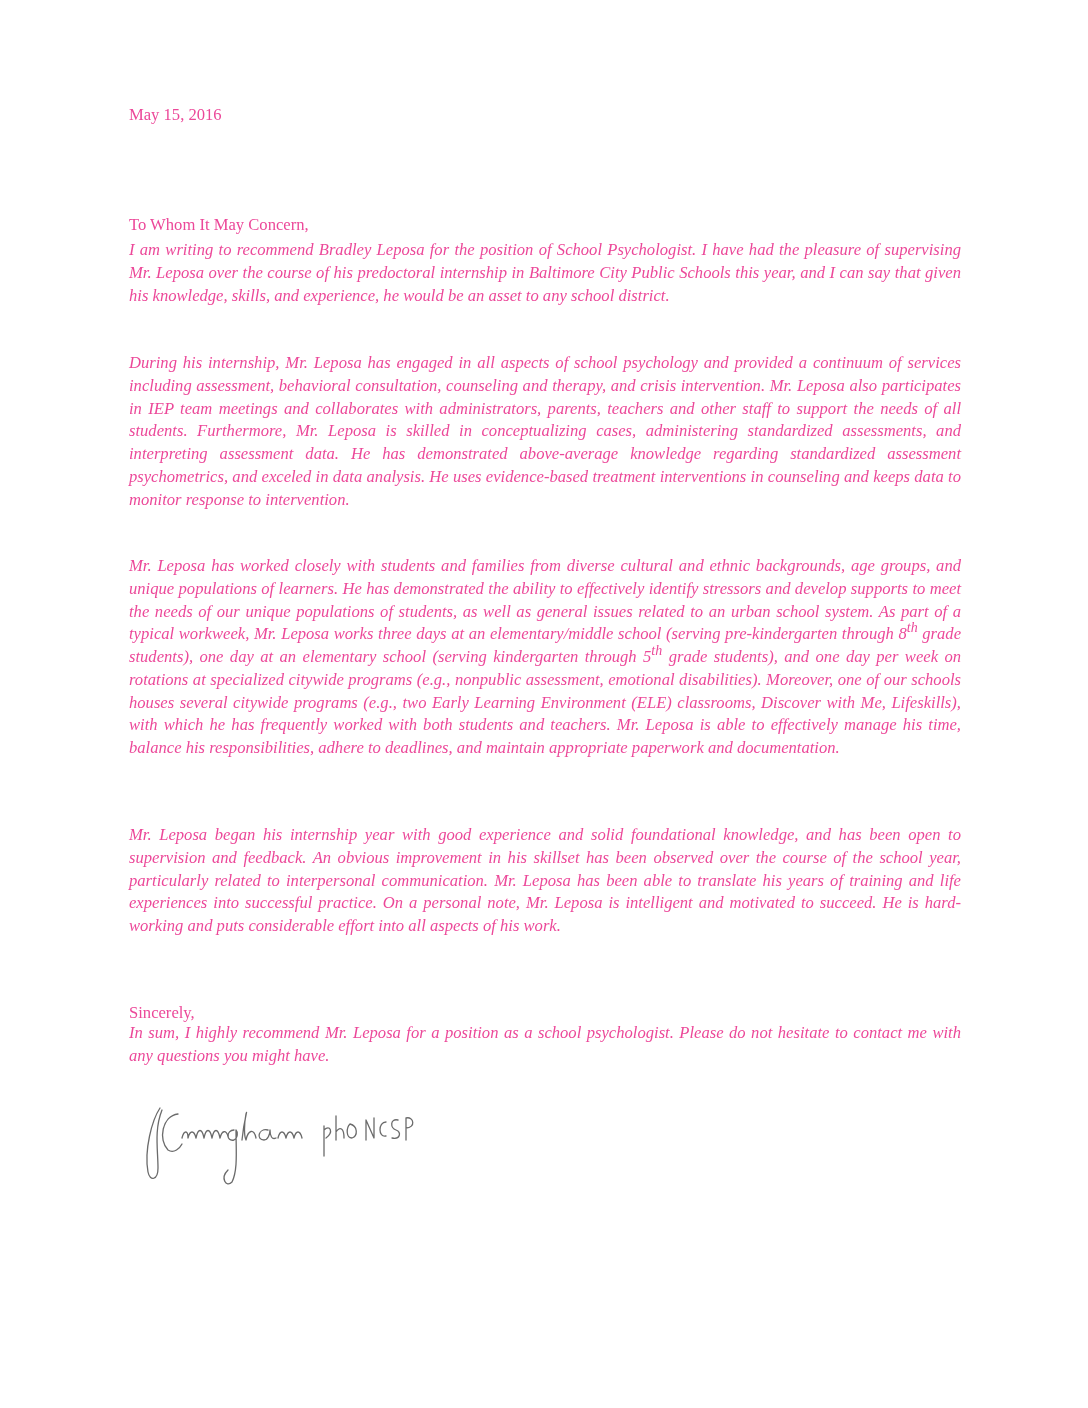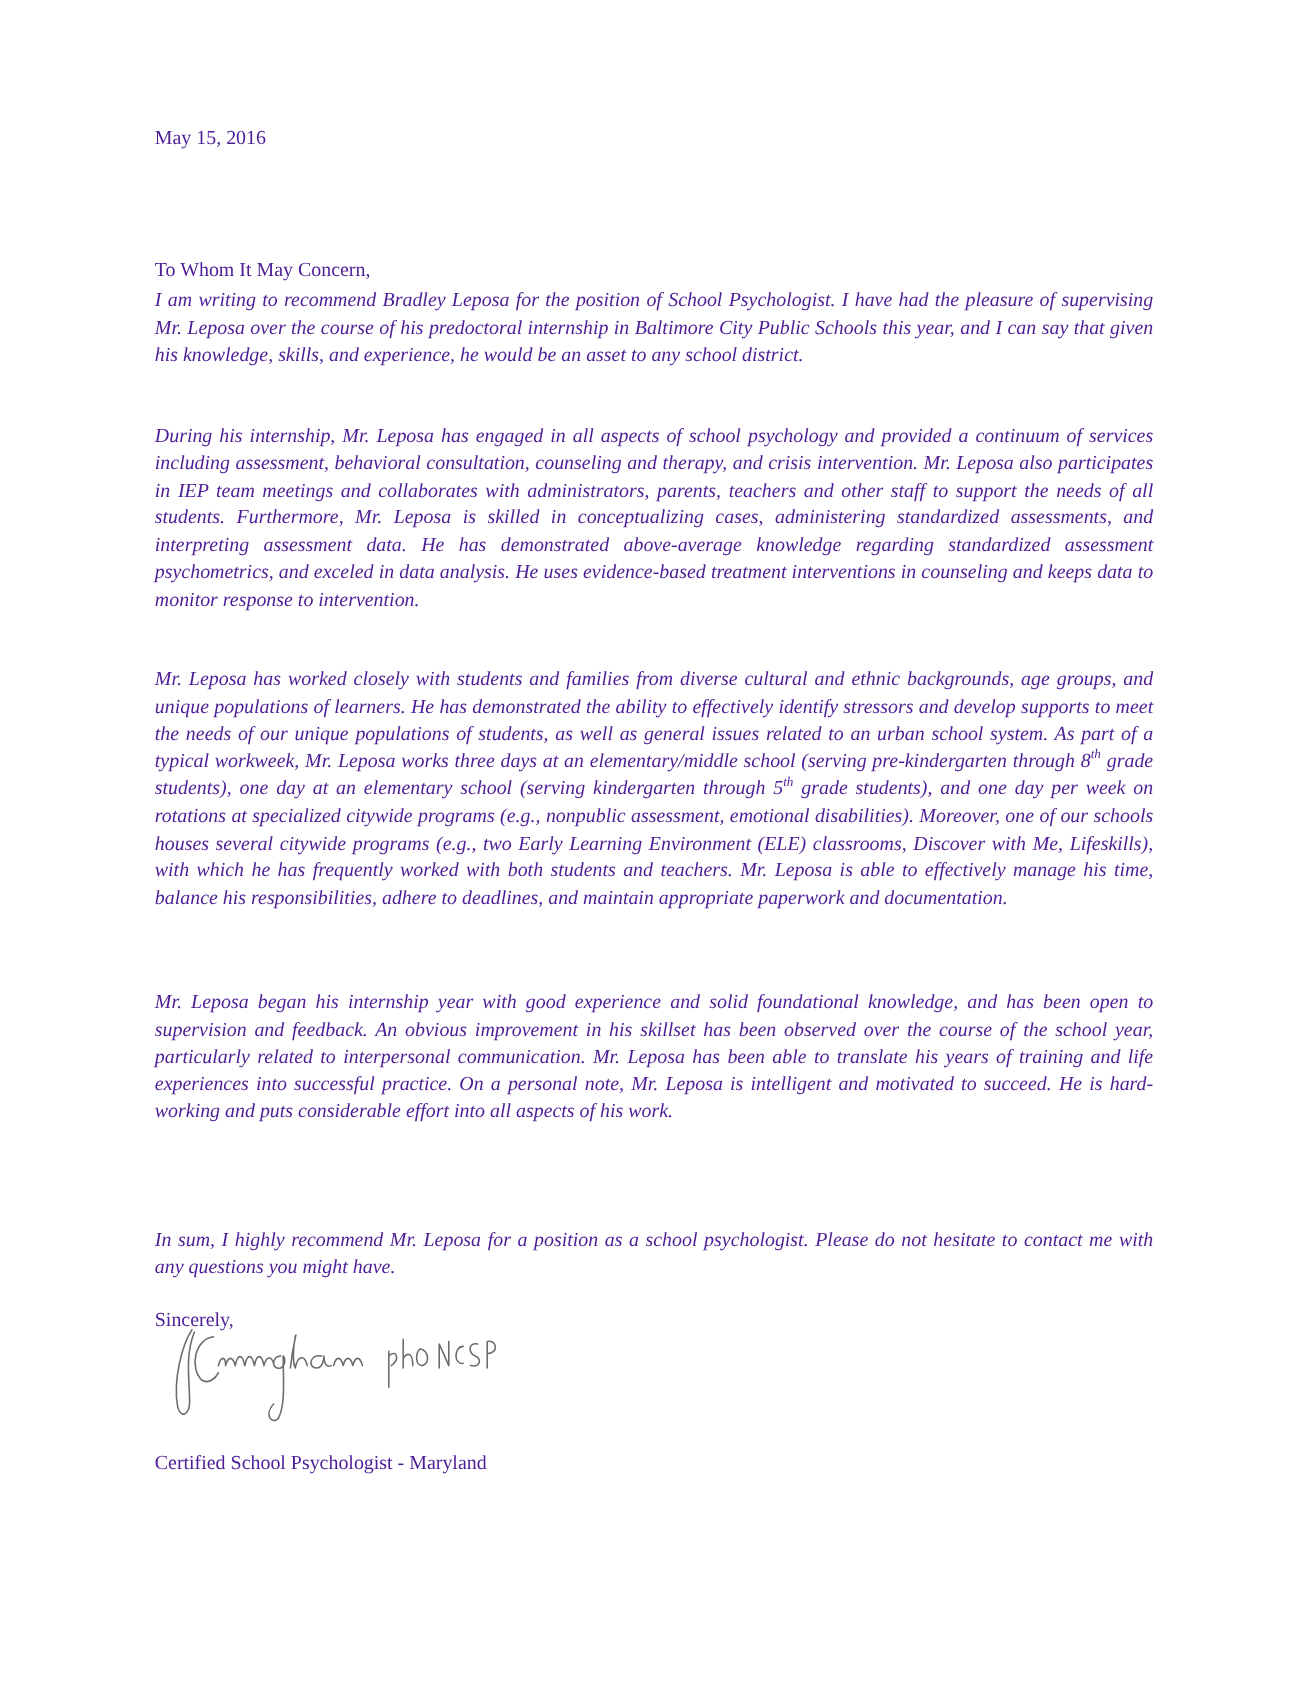--- a/index.html
+++ b/index.html
@@ -1,26 +1,26 @@
 <!DOCTYPE html>
 <html><head>
 <meta charset="utf-8">
 <style>
   html, body { margin: 0; padding: 0; background: #ffffff; }
   body { width: 1088px; height: 1408px; position: relative; overflow: hidden; }
   .page {
     position: absolute; left: 0; top: 0; width: 1088px; height: 1408px; background: #fff;
-    font-family: "Liberation Serif", serif; color: #4c1d95; font-size: 16.6px;
+    font-family: "Liberation Serif", serif; color: #ec4899; font-size: 16.6px;
   }
   .line { position: absolute; left: 129px; white-space: nowrap; line-height: 20px; }
   .para {
     position: absolute; left: 129px; width: 832px;
     text-align: justify; line-height: 22.75px; font-size: 16.6px; font-style: italic;
   }
-  .para sup { font-size: 11px; line-height: 0; vertical-align: 7px; }
+  .para sup { font-size: 14px; line-height: 0; vertical-align: 7px; }
   .signature { position: absolute; left: 138px; top: 1100px; width: 290px; height: 90px; }
   .sig-block { position: absolute; left: 129px; top: 1208px; line-height: 22.75px; font-size: 16.6px; }
   .sig-block div { white-space: nowrap; }
 </style>
 </head>
 <body>
 
 <div class="page">
 
   <div class="line" style="top:105px;">May 15, 2016</div>
@@ -30,21 +30,21 @@
   <div class="para" style="top:239px;">I am writing to recommend Bradley Leposa for the position of School Psychologist. I have had the pleasure of supervising Mr. Leposa over the course of his predoctoral internship in Baltimore City Public Schools this year, and I can say that given his knowledge, skills, and experience, he would be an asset to any school district.</div>
 
   <div class="para" style="top:352px;">During his internship, Mr. Leposa has engaged in all aspects of school psychology and provided a continuum of services including assessment, behavioral consultation, counseling and therapy, and crisis intervention. Mr. Leposa also participates in IEP team meetings and collaborates with administrators, parents, teachers and other staff to support the needs of all students. Furthermore, Mr. Leposa is skilled in conceptualizing cases, administering standardized assessments, and interpreting assessment data. He has demonstrated above-average knowledge regarding standardized assessment psychometrics, and exceled in data analysis. He uses evidence-based treatment interventions in counseling and keeps data to monitor response to intervention.</div>
 
   <div class="para" style="top:555px;"><span>Mr. Leposa has worked closely with students and families from diverse cultural and ethnic backgrounds, age groups, and unique populations of learners. He has demonstrated the ability to effectively identify stressors and develop supports to meet the needs of our unique populations of students, as well as general issues related to an urban school system. As part of a typical workweek, Mr. Leposa works three days at an elementary/middle school (serving pre-kindergarten through 8</span><sup>th</sup><span> grade students), one day at an elementary school (serving kindergarten through 5</span><sup>th</sup><span> grade students), and one day per week on rotations at specialized citywide programs (e.g., nonpublic assessment, emotional disabilities). Moreover, one of our schools houses several citywide programs (e.g., two Early Learning Environment (ELE) classrooms, Discover with Me, Lifeskills), with which he has frequently worked with both students and teachers. Mr. Leposa is able to effectively manage his time, balance his responsibilities, adhere to deadlines, and maintain appropriate paperwork and documentation.</span></div>
 
   <div class="para" style="top:824px;">Mr. Leposa began his internship year with good experience and solid foundational knowledge, and has been open to supervision and feedback. An obvious improvement in his skillset has been observed over the course of the school year, particularly related to interpersonal communication. Mr. Leposa has been able to translate his years of training and life experiences into successful practice. On a personal note, Mr. Leposa is intelligent and motivated to succeed. He is hard-working and puts considerable effort into all aspects of his work.</div>
 
   <div class="para" style="top:982px;margin-top:40px;">In sum, I highly recommend Mr. Leposa for a position as a school psychologist.  Please do not hesitate to contact me with any questions you might have.</div>
 
-  <div class="line" style="top:1090px;">Sincerely,</div>
+  <div class="line" style="top:1003px;">Sincerely,</div>
 
   <svg class="signature" viewBox="0 0 290 90">
     <title>JCunningham PhD NCSP</title>
     <g fill="none" stroke="#6b6b6b" stroke-width="1.3" stroke-linecap="round" stroke-linejoin="round">
 
       <path d="M22 8 C 14 20, 6 50, 10 72 C 12 82, 20 80, 20 68 C 20 50, 16 30, 24 10"></path>
 
       <path d="M40 14 C 24 16, 20 40, 30 50 C 36 54, 42 48, 44 44"></path>
 
       <path d="M44 38 C 46 30, 50 30, 50 38 C 52 30, 56 30, 58 38 C 60 28, 64 28, 66 38 C 68 28, 72 28, 74 38 C 76 28, 80 28, 82 38 C 84 30, 88 30, 90 36"></path>
@@ -62,16 +62,15 @@
       <path d="M212 24 C 208 28, 208 38, 214 38 C 220 36, 220 26, 212 24"></path>
 
       <path d="M228 40 L 228 20 L 236 38 L 236 18"></path>
       <path d="M248 22 C 240 22, 240 38, 248 36"></path>
       <path d="M260 20 C 252 18, 252 28, 258 30 C 264 32, 262 40, 254 38"></path>
       <path d="M268 40 L 268 18 C 276 16, 278 28, 268 28"></path>
     </g>
   </svg>
 
   <div class="sig-block">
-    <div>Certified School Psychologist - Maryland</div>
   </div>
 
 </div>
 
 </body></html>

